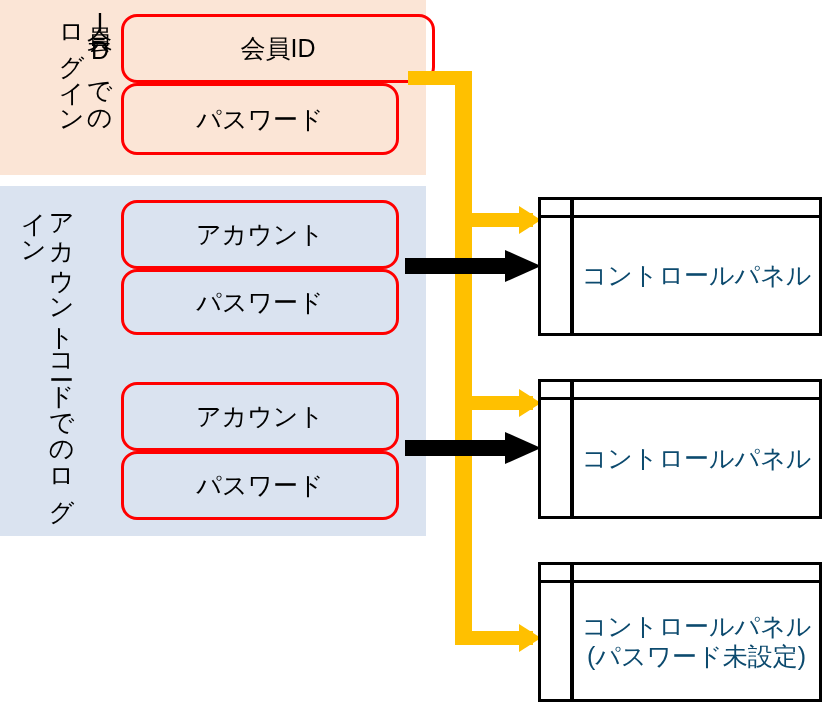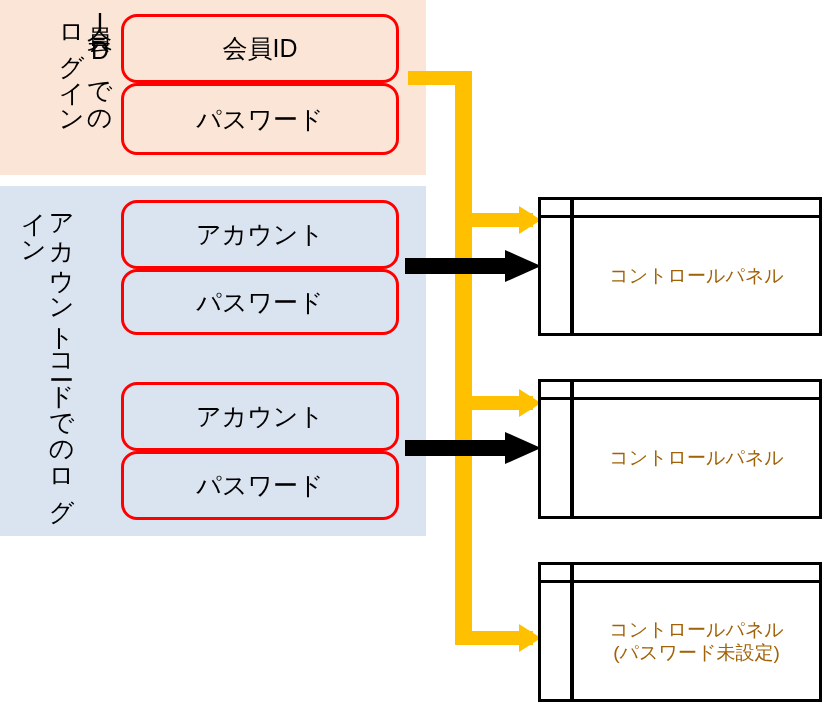--- a/index.html
+++ b/index.html
@@ -73,21 +73,21 @@
     border-radius: 16px;
     display: flex;
     align-items: center;
     justify-content: center;
     font-size: 25px;
     color: #000000;
     background: transparent;
   }
 
   
-  #cred-member-id       { left: 121px; top: 14px;  width: 278px; height: 69px; }
+  #cred-member-id       { left: 121px; top: 14px;  width: 314px; height: 69px; }
   #cred-member-password { left: 121px; top: 83px;  width: 278px; height: 72px; }
 
   
   #cred-account1-name     { left: 121px; top: 200px; width: 278px; height: 69px; }
   #cred-account1-password { left: 121px; top: 269px; width: 278px; height: 66px; }
 
   
   #cred-account2-name     { left: 121px; top: 382px; width: 278px; height: 69px; }
   #cred-account2-password { left: 121px; top: 451px; width: 278px; height: 69px; }
 
@@ -138,23 +138,23 @@
     flex: 0 0 auto;
     border-right: 4px solid #000000;
     box-sizing: border-box;
   }
   .window-content {
     flex: 1 1 auto;
     display: flex;
     align-items: center;
     justify-content: center;
     text-align: center;
-    font-size: 19px;
+    font-size: 25px;
     line-height: 1.22;
-    color: #a16207;
+    color: #0c4a6e;
     padding: 0 6px;
     box-sizing: border-box;
     white-space: pre-line;
   }
 
   #window-cp-1 { left: 538px; top: 197px; width: 284px; height: 139px; }
   #window-cp-2 { left: 538px; top: 379px; width: 284px; height: 140px; }
   #window-cp-3 { left: 538px; top: 562px; width: 284px; height: 140px; }
 </style>
 </head>

